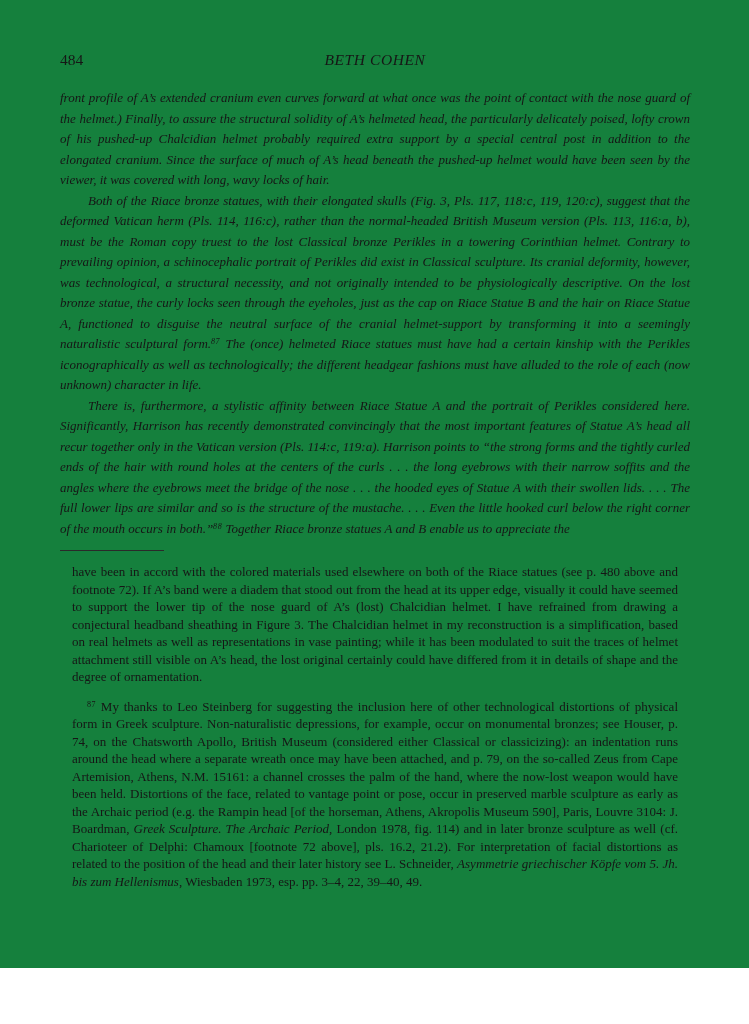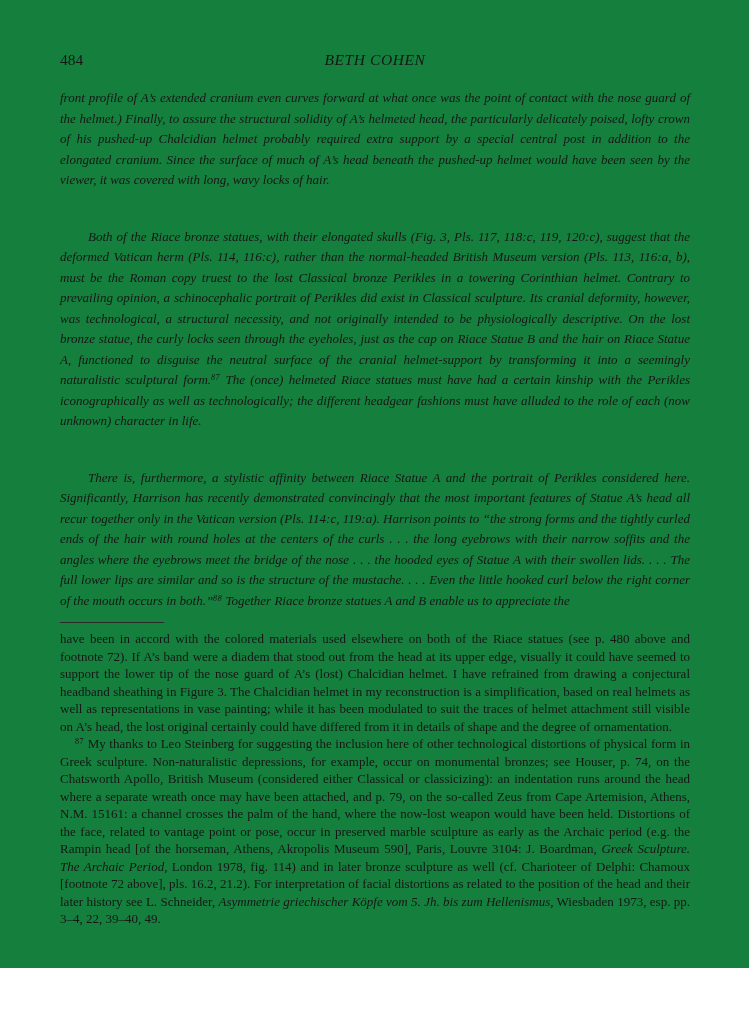--- a/index.html
+++ b/index.html
@@ -40,21 +40,20 @@
     font-size: 13px;
     line-height: 20.5px;
     text-align: justify;
     font-style: italic;
   }
   .body-text p {
     margin: 0;
   }
   .body-text p.indent {
     text-indent: 28px;
-    margin-top: 36px;
   }
   sup {
     font-size: 0.62em;
     line-height: 0;
     position: relative;
     top: -0.45em;
     vertical-align: baseline;
     letter-spacing: 0.5px;
   }
   .footnote-separator {
@@ -62,21 +61,21 @@
     height: 0;
     border-top: 1.6px solid #2a2a2a;
     margin: 11px 0 7px 0;
   }
   .footnotes {
     font-size: 13px;
     line-height: 17.5px;
     text-align: justify;
   }
   .footnotes p {
-    margin: 0;
+    margin: 12px;
   }
   .footnotes p.indent {
     text-indent: 15px;
   }
   i {
     font-style: italic;
   }
 </style>
 </head>
 <body>

